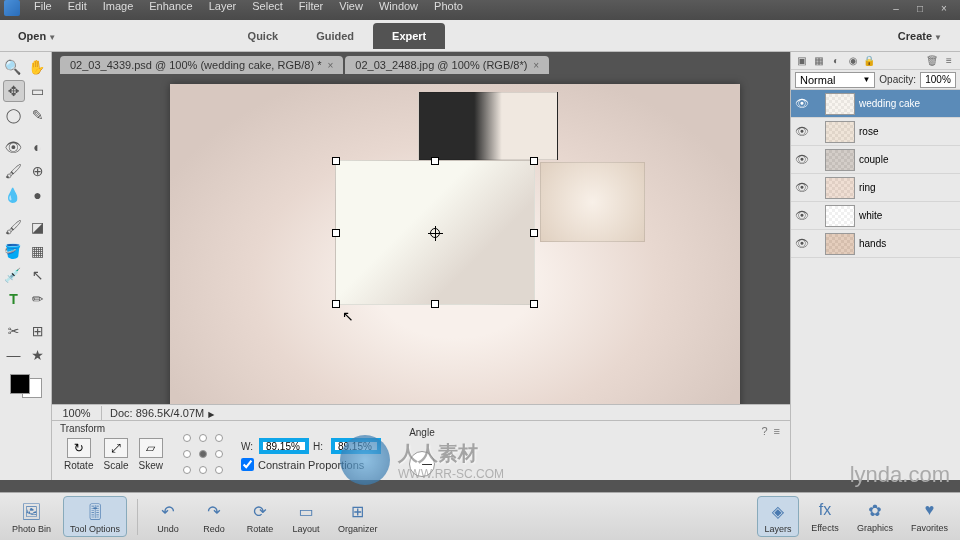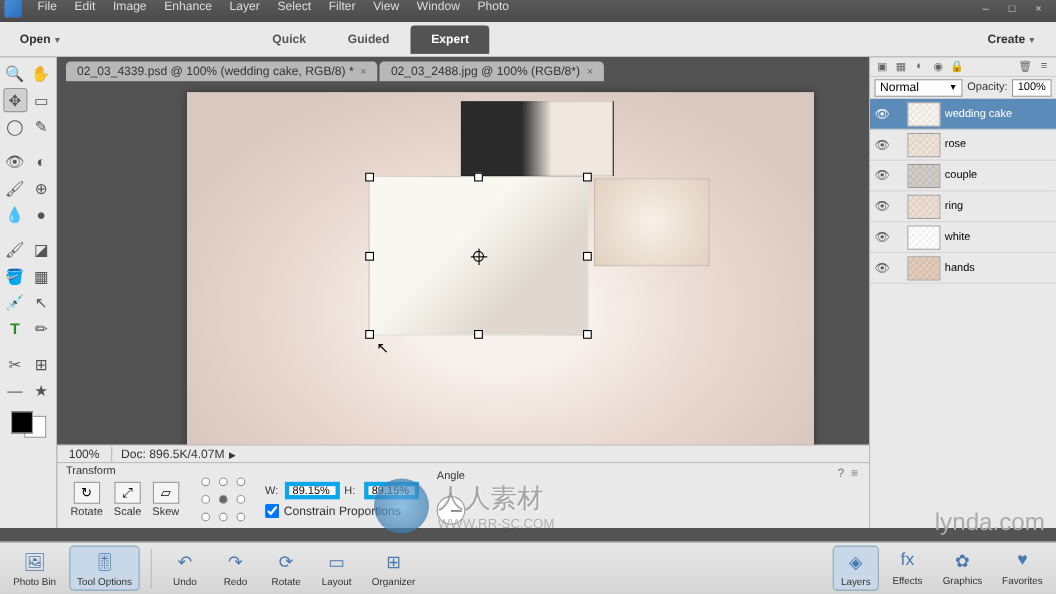--- a/index.html
+++ b/index.html
@@ -71,35 +71,35 @@
 .opt-icon{width:24px;height:20px;border:1px solid #999;background:#f5f5f5;display:flex;align-items:center;justify-content:center;font-size:12px}
 .opt-label{font-size:10px;color:#333}
 .ref-grid{display:grid;grid-template-columns:repeat(3,10px);grid-template-rows:repeat(3,10px);gap:6px;margin-left:20px;margin-top:8px}
 .ref-pt{width:8px;height:8px;border:1px solid #999;border-radius:50%;background:#fff}
 .ref-pt.sel{background:#666}
 .wh-group{margin-left:16px;margin-top:8px;display:flex;flex-direction:column;gap:4px}
 .wh-row{display:flex;align-items:center;gap:4px}
 .wh-label{font-size:10px;color:#333;width:14px}
 .wh-field{width:50px;height:16px;background:#fff;border:4px solid #0ea5e9;font-size:10px;padding:0 3px}
 .constrain{display:flex;align-items:center;gap:4px;font-size:10px;color:#333}
-.angle-group{margin-left:16px;margin-top:2px;display:flex;flex-direction:column;align-items:center;gap:13px}
+.angle-group{margin-left:28px;margin-top:2px;display:flex;flex-direction:column;align-items:center;gap:13px}
 .angle-label{font-size:10px;color:#333}
 .angle-dial{width:26px;height:26px;border:1px solid #999;border-radius:50%;background:#fff;position:relative}
 .angle-dial::after{content:'';position:absolute;left:50%;top:50%;width:10px;height:1px;background:#333;transform-origin:left}
 .panel-help{position:absolute;right:10px;top:4px;display:flex;gap:6px;font-size:11px;color:#777}
 .bottom-bar{position:absolute;bottom:0;left:0;right:0;height:48px;background:linear-gradient(#e8e8e8,#d5d5d5);border-top:1px solid #aaa;display:flex;align-items:center;padding:0 6px;gap:6px}
 .bb-btn{display:flex;flex-direction:column;align-items:center;gap:1px;padding:2px 6px;cursor:pointer;border-radius:4px}
 .bb-btn.active{background:#c8d8e8;border:1px solid #8ab}
 .bb-icon{width:28px;height:24px;display:flex;align-items:center;justify-content:center;font-size:16px;color:#4a7ab0}
 .bb-label{font-size:9px;color:#333}
 .bb-sep{width:1px;height:36px;background:#bbb;margin:0 4px}
 .bb-right{margin-left:auto;display:flex;gap:6px}
 .watermark{position:absolute;left:340px;bottom:50px;width:340px;height:60px;opacity:0.7;pointer-events:none;display:flex;align-items:center;gap:8px}
 .watermark-logo{width:50px;height:50px;background:radial-gradient(circle,#6ab0e0,#2a6aa0);border-radius:50%}
-.watermark-text{font-size:24px;font-weight:normal;color:#888;text-shadow:1px 1px 2px #fff}
+.watermark-text{font-size:20px;font-weight:bold;color:#888;text-shadow:1px 1px 2px #fff}
 .lynda{position:absolute;right:10px;bottom:52px;font-size:22px;color:#aaa;font-weight:300;pointer-events:none}
 </style>
 </head>
 <body>
 
 <div class="menubar">
   <div class="app-icon"></div>
   <div class="menu-item">File</div>
   <div class="menu-item">Edit</div>
   <div class="menu-item">Image</div>

